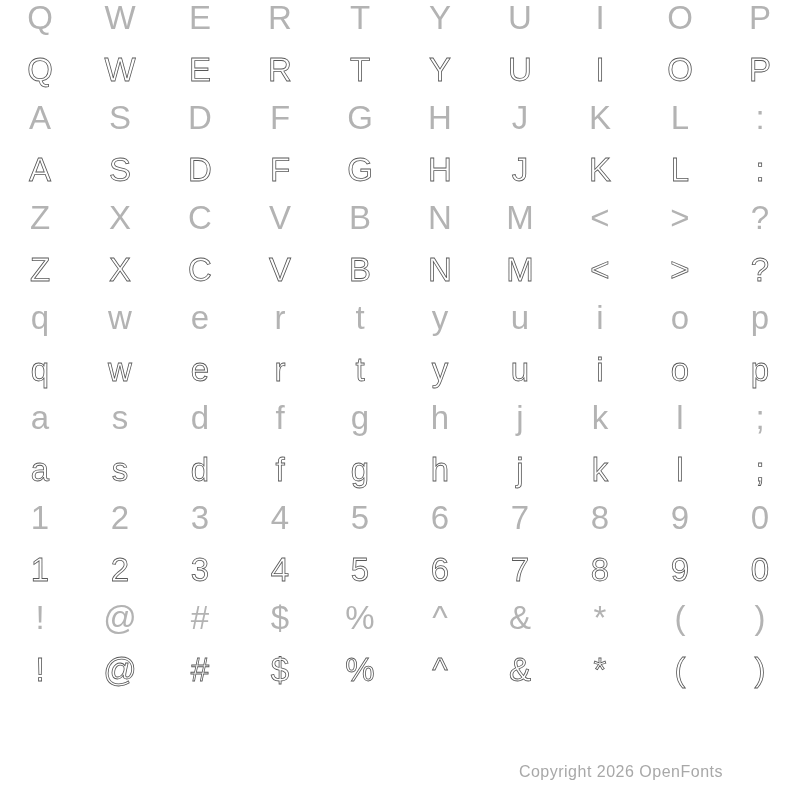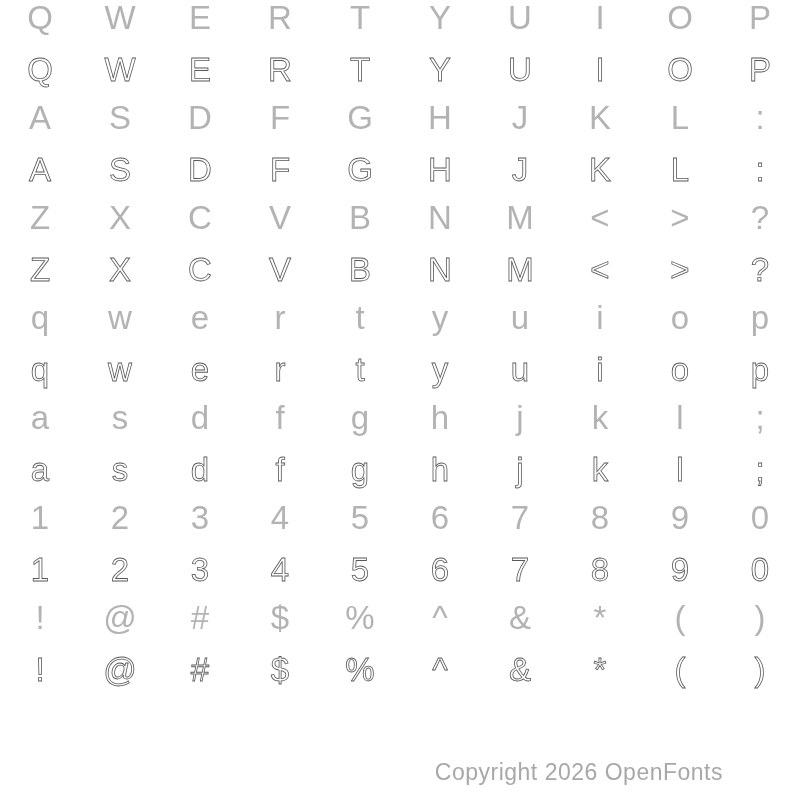--- a/index.html
+++ b/index.html
@@ -49,21 +49,21 @@
   @supports (-webkit-text-stroke: 1px #000) {
     .glyph-row.light .glyph-cell {
       color: transparent;
       -webkit-text-stroke: 0.8px var(--thin-gray, #585858);
     }
   }
   .footer-copyright {
     position: absolute;
     top: 760px;
     right: 77px;
-    font-size: 23px;
+    font-size: 16px;
     line-height: 24px;
     color: var(--footer-gray, #a8a8a8);
     letter-spacing: 0.5px;
   }
 </style>
 </head>
 <body style="background: rgb(255, 255, 255);">
 
 <div id="specimen-grid">
     <div class="glyph-row medium" style="top: 17px;">

